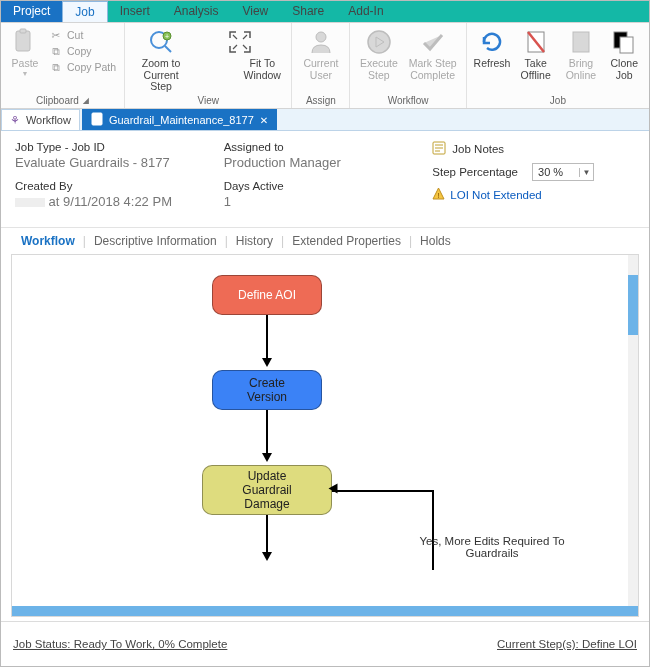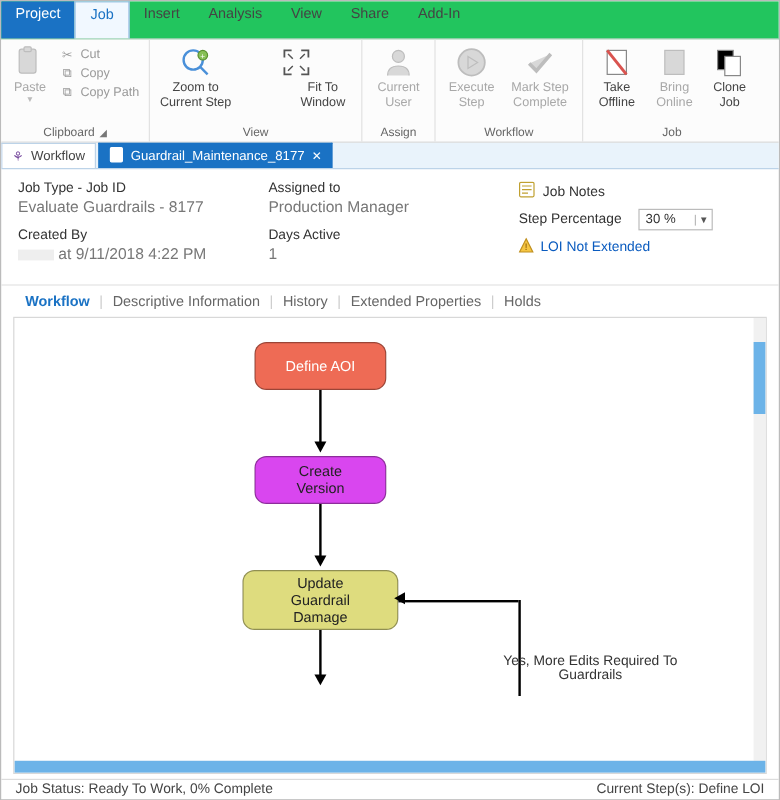--- a/index.html
+++ b/index.html
@@ -11,23 +11,23 @@
     width: 650px;
     height: 667px;
     overflow: hidden;
     border: 1px solid #bbb;
     display: flex;
     flex-direction: column;
   }
   
   .menu-tabs {
     display: flex;
-    height: 32px;
+    height: 22px;
     align-items: stretch;
-    background: #22c55e;
+    background: #14b8a6;
     border-bottom: 1px solid #d4d4d4;
   }
   .menu-tab {
     padding: 3px 12px 0 12px;
     font-size: 12px;
     color: #444;
     cursor: default;
   }
   .menu-tab.first {
     background: #1a72c4;
@@ -168,34 +168,34 @@
   .diagram { position:absolute; inset:0; }
   .node {
     position:absolute;
     border:1px solid rgba(0,0,0,0.35);
     border-radius:10px;
     display:flex; align-items:center; justify-content:center;
     font-size:12px; color:#222; text-align:center;
     padding: 0 20px;
   }
   .node.red { background:#ee6b55; color:#fff;}
-  .node.blue { background:#d946ef; }
+  .node.blue { background:#3b82f6; }
   .node.yellow { background:#dedc7e; }
   .arrow-line { position:absolute; background:#000; width:1.5px; }
   .arrow-head { position:absolute; width:0;height:0; border-left:5px solid transparent; border-right:5px solid transparent; border-top:9px solid #000;}
   .loop-line-h { position:absolute; background:#000; height:1.5px;}
   .loop-label { position:absolute; font-size:11.5px; color:#333; text-align:center;}
   .scrollbar-v { position:absolute; right:0; top:0; width:10px; height:100%; background:#f1f1f1;}
   .scroll-thumb-v { position:absolute; right:0; top:20px; width:10px; height:60px; background:#6cb3e8;}
   .scrollbar-h { position:absolute; left:0; bottom:0; right:10px; height:10px; background:#f1f1f1;}
   .scroll-thumb-h { position:absolute; left:0; bottom:0; height:10px; right:0; background:#6cb3e8;}
   
   .status-bar {
     border-top:1px solid #dcdcdc;
-    display:flex; justify-content:space-between; padding:2px 12px; font-size:11.5px; color:#444;
+    display:flex; justify-content:space-between; padding:16px 12px; font-size:11.5px; color:#444;text-decoration:underline;
   }
 </style>
 </head>
 <body>
 
 <div class="menu-tabs">
   <div class="menu-tab first">Project</div>
   <div class="menu-tab active">Job</div>
   <div class="menu-tab">Insert</div>
   <div class="menu-tab">Analysis</div>
@@ -301,20 +301,29 @@
       </div>
     </div>
     <div class="ribbon-group-label">Workflow</div>
   </div>
 
 
   <div class="ribbon-group" style="border-right:none;">
     <div class="ribbon-group-body">
       <div class="big-button">
         <span class="ico">
+          <svg width="26" height="26" viewBox="0 0 26 26">
+              <path d="M5 13 A8 8 0 1 1 8 19" fill="none" stroke="#2d7dd2" stroke-width="2.5"></path>
+              <path d="M5 8 L5 14 L11 14" fill="none" stroke="#2d7dd2" stroke-width="2.5"></path>
+            </svg>
+        </span>
+        <span>Refresh</span>
+      </div>
+      <div class="big-button">
+        <span class="ico">
           <svg width="24" height="26" viewBox="0 0 24 26">
               <rect x="4" y="3" width="16" height="20" fill="#fff" stroke="#888"></rect>
               <line x1="4" y1="3" x2="20" y2="23" stroke="#d9534f" stroke-width="2.5"></line>
             </svg>
         </span>
         <span style="max-width:40px;">Take Offline</span>
       </div>
       <div class="big-button dim">
         <span class="ico">
           <svg width="24" height="26" viewBox="0 0 24 26">

